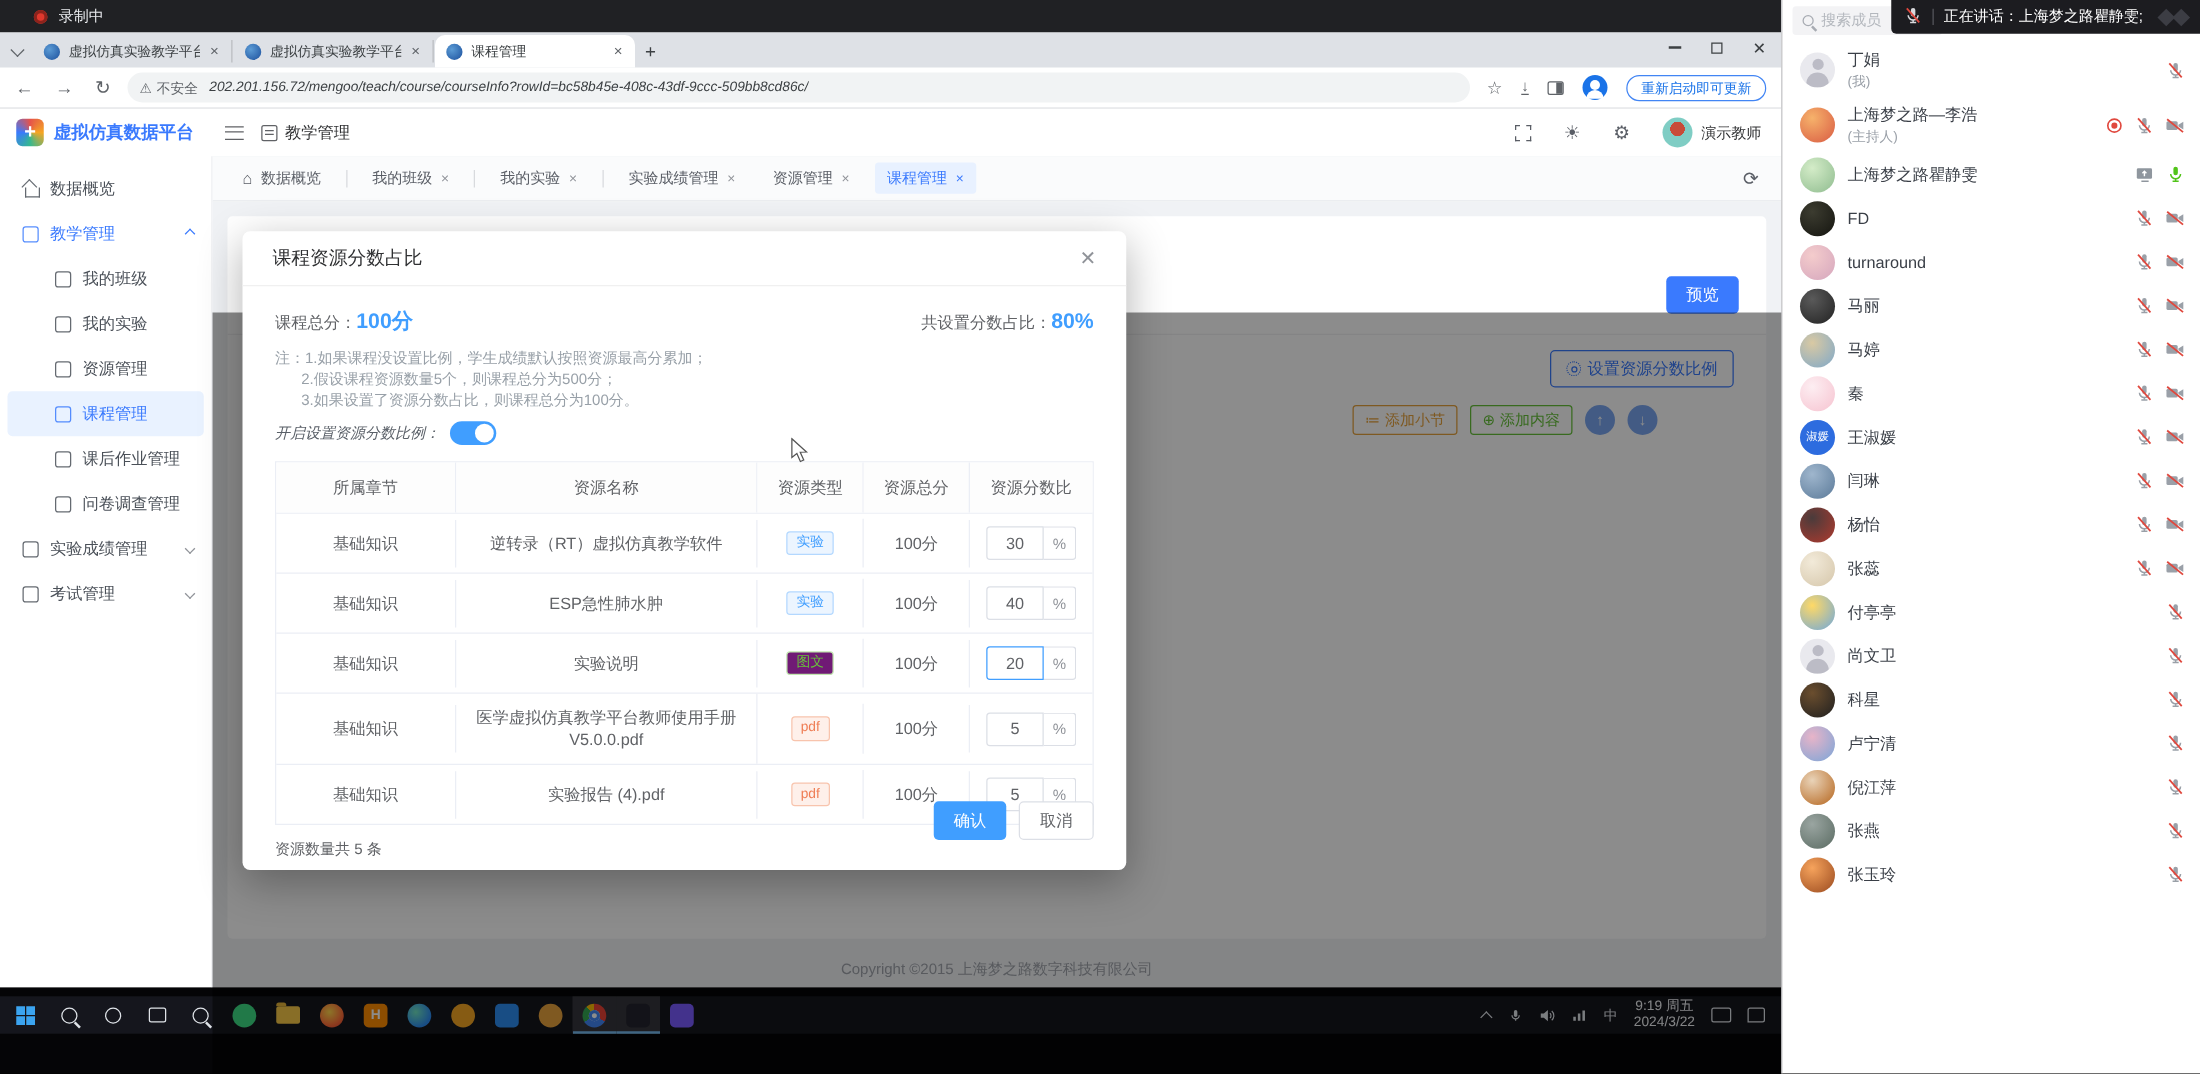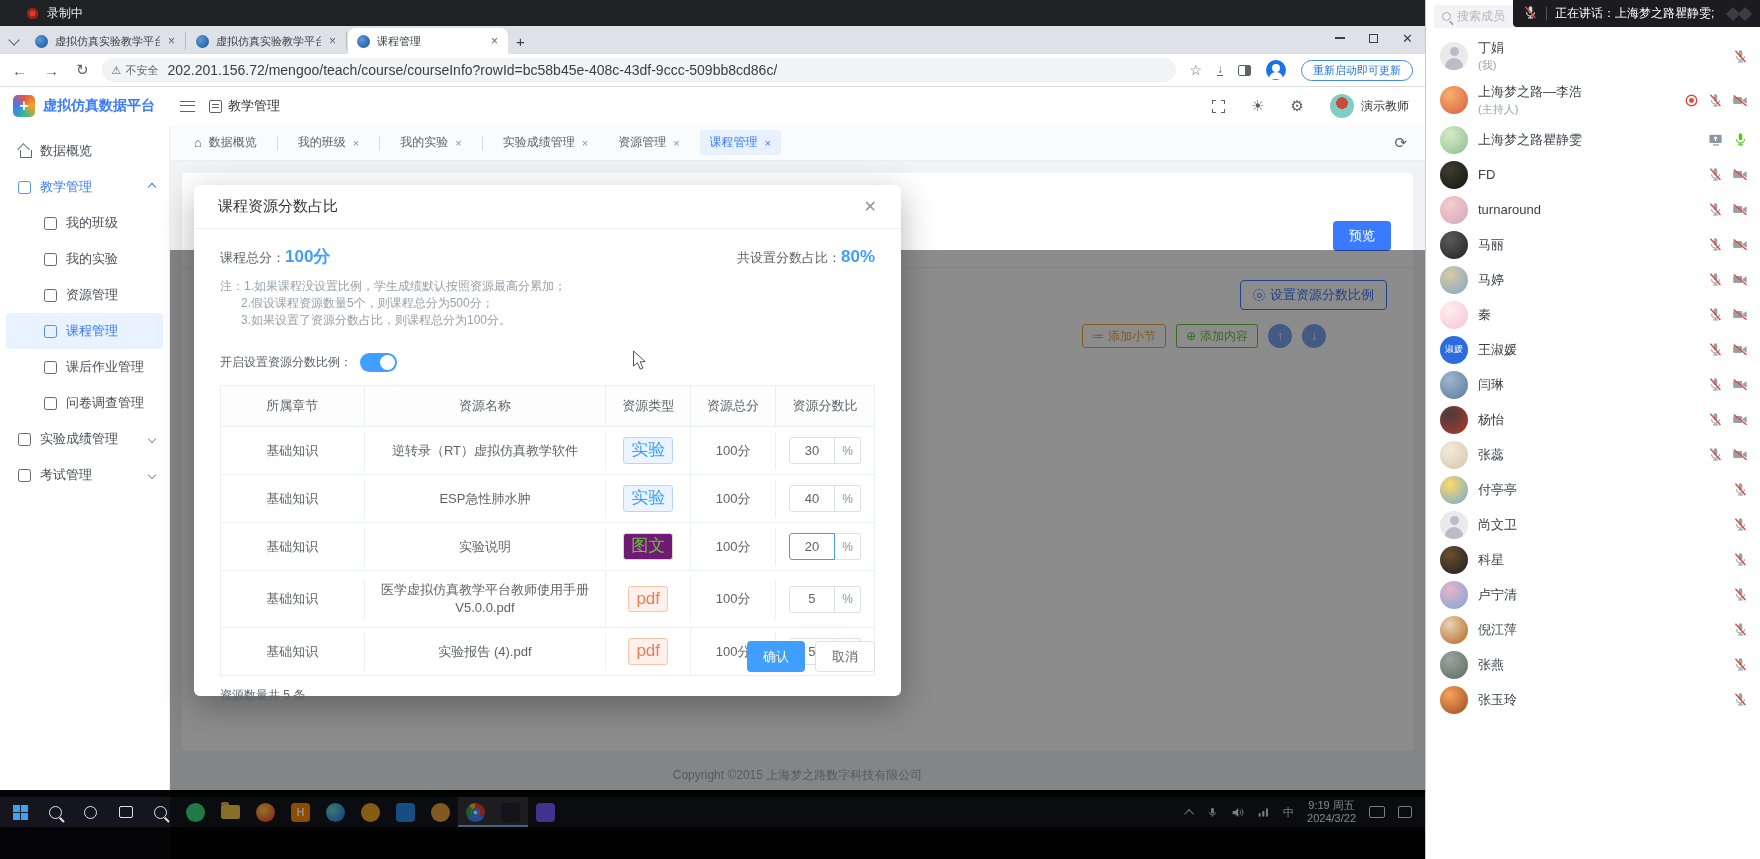--- a/index.html
+++ b/index.html
@@ -24,21 +24,21 @@
   .newtab{font-size:15px;color:#3c4043;margin:0 0 4px 8px;}
   .winctl{position:absolute;right:6px;top:0;height:24px;display:flex;align-items:center;gap:24px;padding-right:6px;}
   .wmin{width:10px;height:1.5px;background:#3c4043;}
   .wmax{width:9px;height:9px;border:1.4px solid #3c4043;}
   .wclose{font-size:13px;color:#3c4043;line-height:1;}
 
   .urlbar{height:33px;background:#fff;display:flex;align-items:center;padding:0 12px;gap:13px;border-bottom:1px solid #dadce0;}
   .nav-g{display:flex;gap:17px;color:#5f6368;font-size:15px;align-items:center;}
   .omni{flex:1;height:24px;background:#f1f3f4;border-radius:12px;display:flex;align-items:center;padding:0 4px 0 10px;gap:9px;overflow:hidden;}
   .sec-badge{display:flex;align-items:center;gap:4px;font-size:11px;color:#5f6368;white-space:nowrap;}
-  .url-text{font-size:14px;color:#3c4043;white-space:nowrap;overflow:hidden;}
+  .url-text{font-size:11px;color:#3c4043;white-space:nowrap;overflow:hidden;font-style:italic;}
   .url-icons{display:flex;align-items:center;gap:15px;color:#5f6368;font-size:14px;}
   .dl-ic{display:inline-block;border-bottom:1.6px solid #5f6368;line-height:10px;font-size:12px;padding-bottom:1px;}
   .split-ic{width:13px;height:11px;border:1.4px solid #5f6368;border-radius:2px;position:relative;}
   .split-ic::after{content:'';position:absolute;right:0;top:0;bottom:0;width:5px;background:#5f6368;}
   .chrome-avatar{width:20px;height:20px;border-radius:50%;background:#1a73e8;position:relative;}
   .chrome-avatar::before{content:'';position:absolute;left:6px;top:3.5px;width:8px;height:8px;border-radius:50%;background:#fff;}
   .chrome-avatar::after{content:'';position:absolute;left:3px;top:12px;width:14px;height:7px;border-radius:7px 7px 0 0;background:#fff;}
   .update-pill{height:21px;display:flex;align-items:center;padding:0 11px;border:1px solid #4285f4;border-radius:11px;color:#1a73e8;font-size:11px;white-space:nowrap;background:#fff;}
 
   
@@ -108,39 +108,39 @@
   .mini-ico{width:13px;height:13px;border:1.4px solid #3a7afe;border-radius:2px;position:relative;}
   .mini-ico.pen::after{content:'';position:absolute;left:2px;top:6px;width:7px;height:1.4px;background:#3a7afe;transform:rotate(-45deg);}
   .mini-ico.trash::after{content:'';position:absolute;left:2px;right:2px;top:3px;height:1.3px;background:#3a7afe;box-shadow:0 3px 0 #3a7afe;}
   .chbtns{position:absolute;left:900px;top:151px;display:flex;align-items:center;gap:10px;}
   .sm-btn{height:24px;padding:0 9px;font-size:12px;border-radius:3px;display:flex;align-items:center;gap:4px;background:#fff;}
   .sm-btn.orange{border:1px solid #e6a23c;color:#e6a23c;}
   .sm-btn.green{border:1px solid #67c23a;color:#67c23a;}
   .circ-btn{width:24px;height:24px;border-radius:50%;background:#7ba7f0;color:#fff;display:flex;align-items:center;justify-content:center;font-size:12px;}
   .reslist{position:absolute;left:28px;top:172px;display:flex;flex-direction:column;gap:9px;}
   .res-row{display:flex;align-items:center;gap:9px;font-size:13px;color:#606266;white-space:nowrap;}
-  .tg{font-size:17px;padding:2px 7px;border-radius:3px;border:1px solid;line-height:1.2;flex:none;}
+  .tg{font-size:11px;padding:2px 7px;border-radius:3px;border:1px solid;line-height:1.2;flex:none;}
   .tg-blue{color:#409eff;border-color:#b3d8ff;background:#ecf5ff;}
   .tg-green{color:#67c23a;border-color:#c2e7b0;background:#701a75;}
   .tg-orange{color:#ef7d54;border-color:#f8c4ad;background:#fef0ea;}
   .copyright{text-align:center;color:#a0a4ab;font-size:12px;margin-top:16px;}
 
   .overlay{position:absolute;left:170px;top:125px;width:1255px;height:665px;background:rgba(0,0,0,.45);z-index:5;}
 
   
   .modal{position:absolute;left:364px;top:185px;width:707px;height:511px;background:#fff;border-radius:6px;box-shadow:0 10px 34px rgba(0,0,0,.3);z-index:6;}
   .m-head{height:44px;display:flex;align-items:center;padding:0 24px;border-bottom:1px solid #f0f0f0;}
   .m-title{font-size:15px;color:#303133;}
   .m-close{margin-left:auto;font-size:16px;color:#909399;}
   .m-score{margin:16px 26px 0;display:flex;justify-content:space-between;align-items:baseline;}
   .m-lab{font-size:13px;color:#606266;}
   .m-val{font-size:17px;color:#409eff;font-weight:bold;}
   .m-notes{margin:10px 26px 0;font-size:12px;color:#98a0a8;line-height:17px;}
   .m-notes .indent{padding-left:21px;}
-  .m-toggle{margin:24px 26px 0;display:flex;align-items:center;gap:8px;font-size:12px;color:#5a6068;}
+  .m-toggle{margin:8px 26px 0;display:flex;align-items:center;gap:8px;font-size:12px;color:#5a6068;font-style:italic;}
   .switch{width:37px;height:19px;border-radius:10px;background:#409eff;position:relative;}
   .switch::after{content:'';position:absolute;right:2px;top:2px;width:15px;height:15px;border-radius:50%;background:#fff;}
   .mtable{margin:13px 26px 0;border:1px solid #ebeef5;}
   .trow{display:flex;border-bottom:1px solid #ebeef5;align-items:center;}
   .trow:last-child{border-bottom:none;}
   .td{border-right:1px solid #ebeef5;display:flex;align-items:center;justify-content:center;padding:10px 6px;font-size:13px;color:#606266;text-align:center;line-height:18px;}
   .td:last-child{border-right:none;}
   .c1{width:22%;} .c2{width:37%;} .c3{width:13%;} .c4{width:13%;} .c5{width:15%;}
   .thead .td{color:#606266;background:#fdfdfd;padding:11px 6px;}
   .ri{display:flex;}

